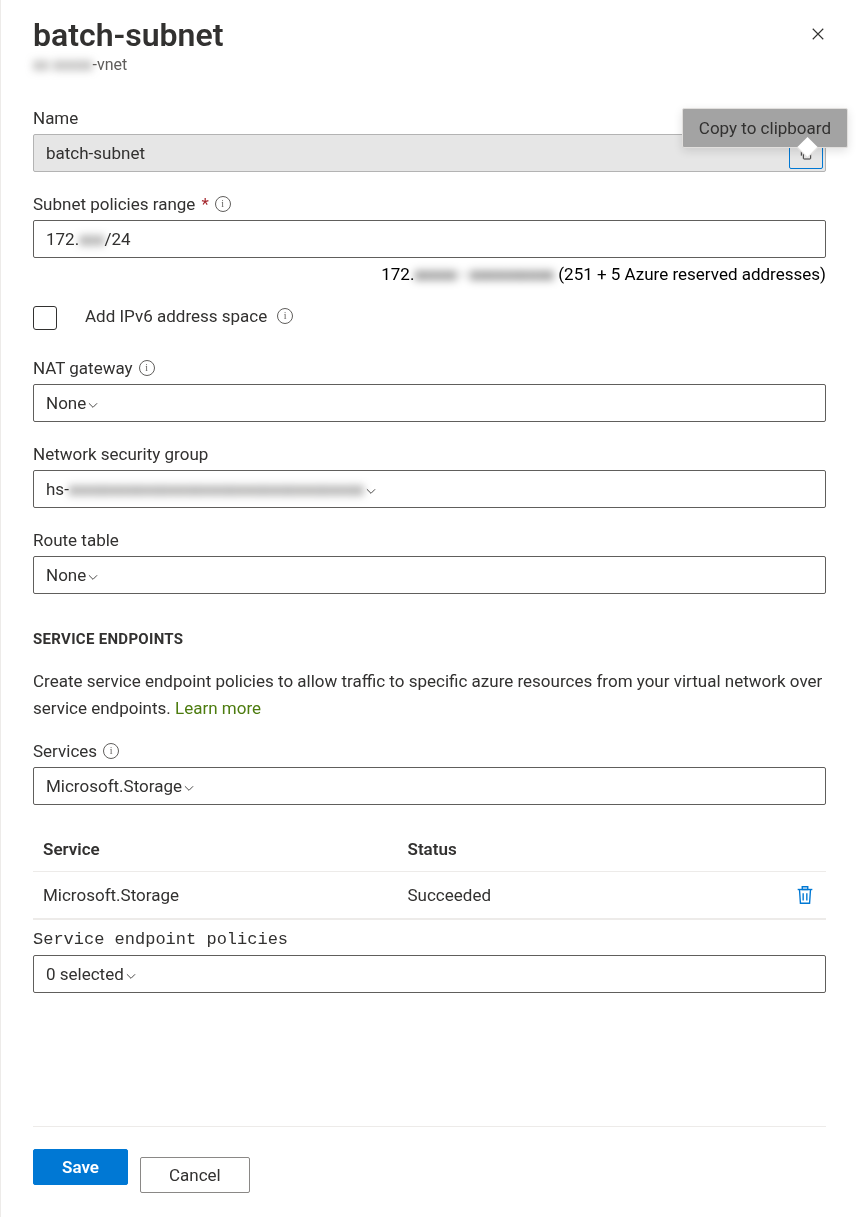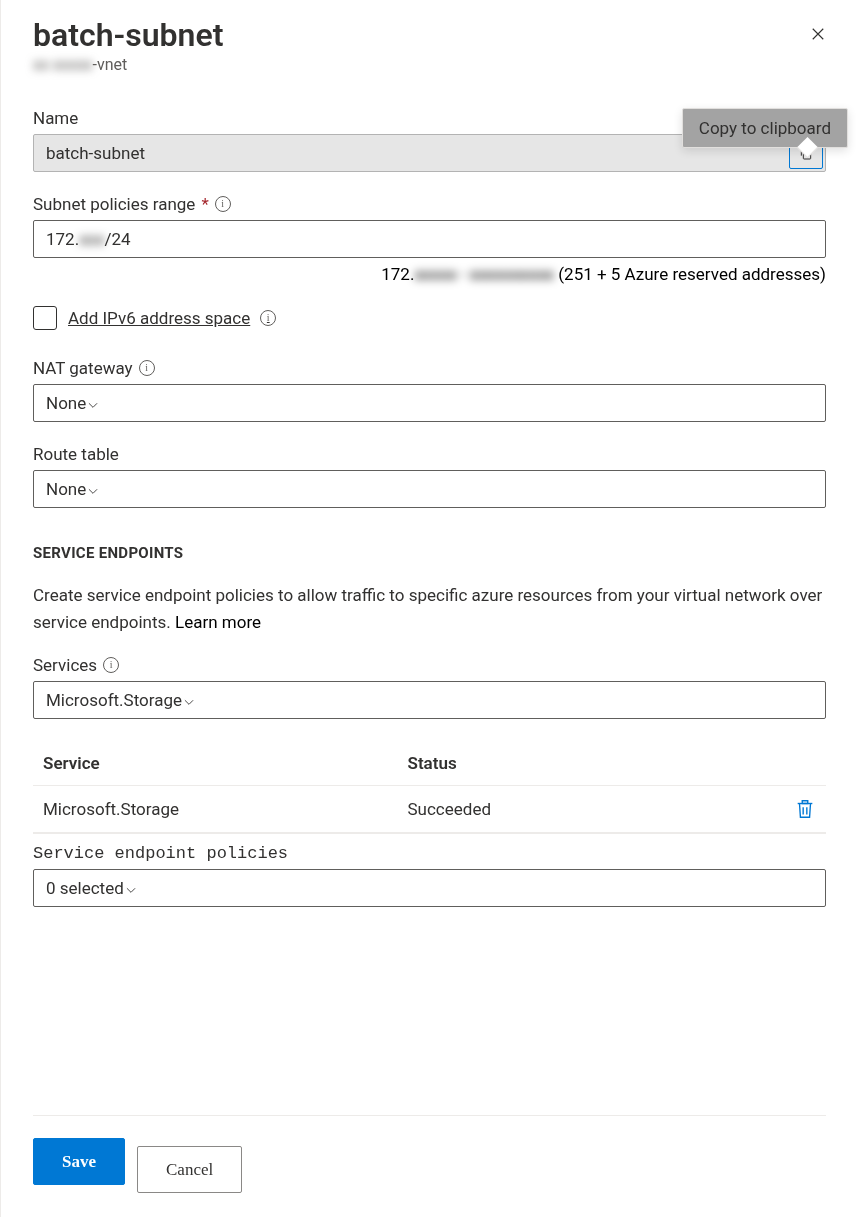--- a/index.html
+++ b/index.html
@@ -120,23 +120,22 @@
   .chevron svg { width: 100%; height: 100%; stroke: #323130; fill: none; stroke-width: 1.5; }
 
   .helper-right {
     text-align: right;
     font-size: 17px;
     margin-top: 6px;
     color: #000000;
   }
 
   .checkbox-row {
-    display: flex; align-items: center; gap: 11px;
+    display: flex; align-items: flex-start; gap: 28px;
     margin-bottom: 28px;
-    text-decoration: underline;
   }
   .checkbox {
     width: 24px; height: 24px;
     border: 1px solid #323130;
     border-radius: 3px;
     background: #ffffff;
     cursor: pointer;
     flex-shrink: 0;
   }
   .checkbox-label { font-size: 17px; display: flex; align-items: center; gap: 10px; }
@@ -146,21 +145,21 @@
     font-size: 15px;
     letter-spacing: 0.3px;
     margin-top: 36px;
     margin-bottom: 20px;
   }
   .section-desc {
     font-size: 17px;
     line-height: 1.55;
     margin-bottom: 20px;
   }
-  .link { color: #000000; text-decoration: none; cursor: pointer; }
+  .link { color: #4d7c0f; text-decoration: none; cursor: pointer; }
 
   .table {
     margin-top: 18px;
     border-bottom: 1px solid #edebe9;
   }
   .table-header, .table-row {
     display: grid;
     grid-template-columns: 1fr 1fr 44px;
     align-items: center;
     padding: 12px 10px;
@@ -185,26 +184,26 @@
     font-family: Liberation Mono, monospace;
   }
 
   .footer {
     border-top: 1px solid #edebe9;
     padding-top: 22px;
     margin-top: 50px;
     display: flex; gap: 12px;
   }
   .btn {
-    height: 47px;
+    height: 36px;
     padding: 16px 28px;
     font-size: 17px;
     border-radius: 2px;
     cursor: pointer;
-    display: inline-flex; align-items: center; justify-content: center; font-family: Liberation Serif, serif;
+    display: inline-flex; align-items: center; justify-content: center;
   }
   .btn-primary {
     background: #0078d4; color: #ffffff; border: 1px solid #0078d4; font-weight: 600;
   }
   .btn-secondary {
     background: #ffffff; color: #323130; border: 1px solid #8a8886; margin-top: 8px;
   }
 
   .redact {
     filter: blur(4px);
@@ -273,20 +272,29 @@
         <span class="info-icon"></span>
       </div>
       <div class="select">
         <span>None</span>
         <span class="chevron"><svg viewBox="0 0 24 24">
               <path d="M5 9 L12 16 L19 9"></path>
             </svg></span>
       </div>
     </div>
 
+    <div class="form-group">
+      <div class="form-label">Network security group</div>
+      <div class="select">
+        <span><span>hs-</span><span class="redact">xxxxxxxxxxxxxxxxxxxxxxxxxxxxxxxxxxx</span></span>
+        <span class="chevron"><svg viewBox="0 0 24 24">
+              <path d="M5 9 L12 16 L19 9"></path>
+            </svg></span>
+      </div>
+    </div>
 
     <div class="form-group">
       <div class="form-label">Route table</div>
       <div class="select">
         <span>None</span>
         <span class="chevron"><svg viewBox="0 0 24 24">
               <path d="M5 9 L12 16 L19 9"></path>
             </svg></span>
       </div>
     </div>

